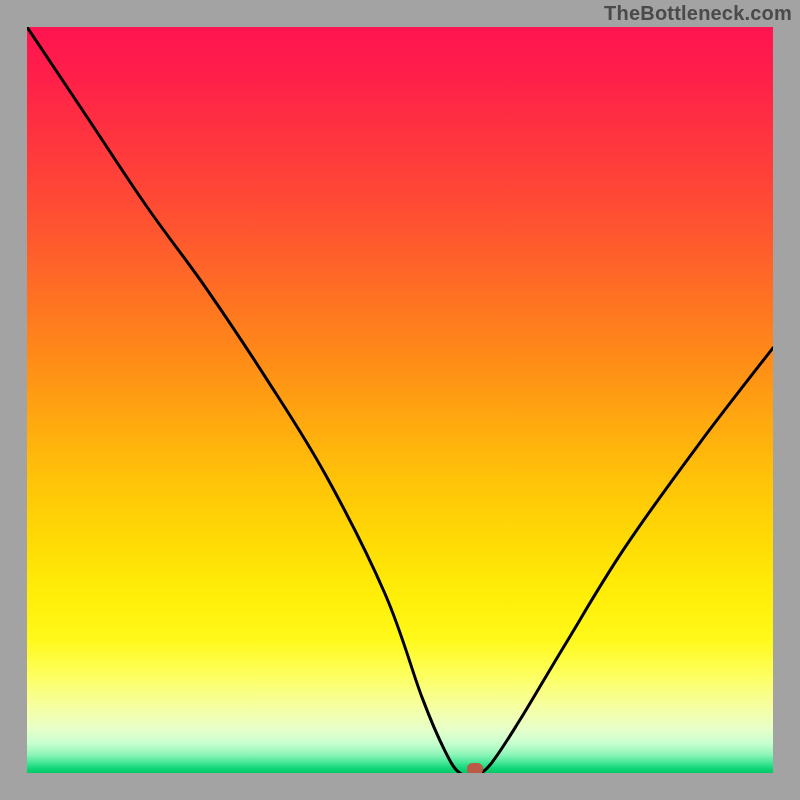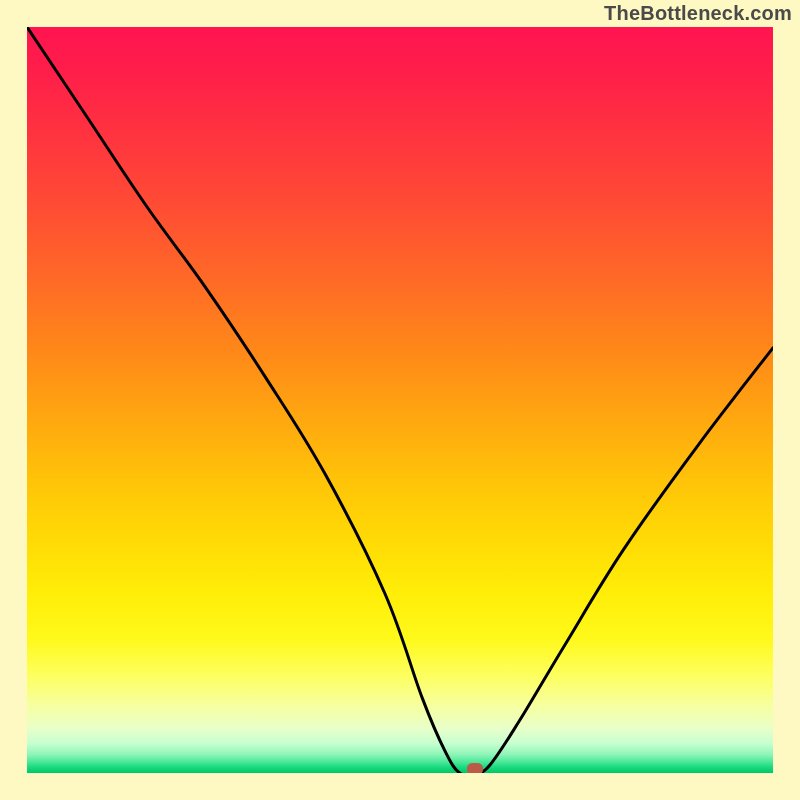--- a/index.html
+++ b/index.html
@@ -8,21 +8,21 @@
     width: 800px;
     height: 800px;
     background: #000;
     overflow: hidden;
     font-family: Arial, Helvetica, sans-serif;
   }
   .frame {
     position: relative;
     width: 800px;
     height: 800px;
-    background: #fef9c3;
+    background: #a3a3a3;
   }
   .watermark {
     position: absolute;
     top: 2px;
     right: 8px;
     color: #4a4a4a;
     font-size: 20px;
     font-weight: 600;
     letter-spacing: 0.2px;
     user-select: none;

